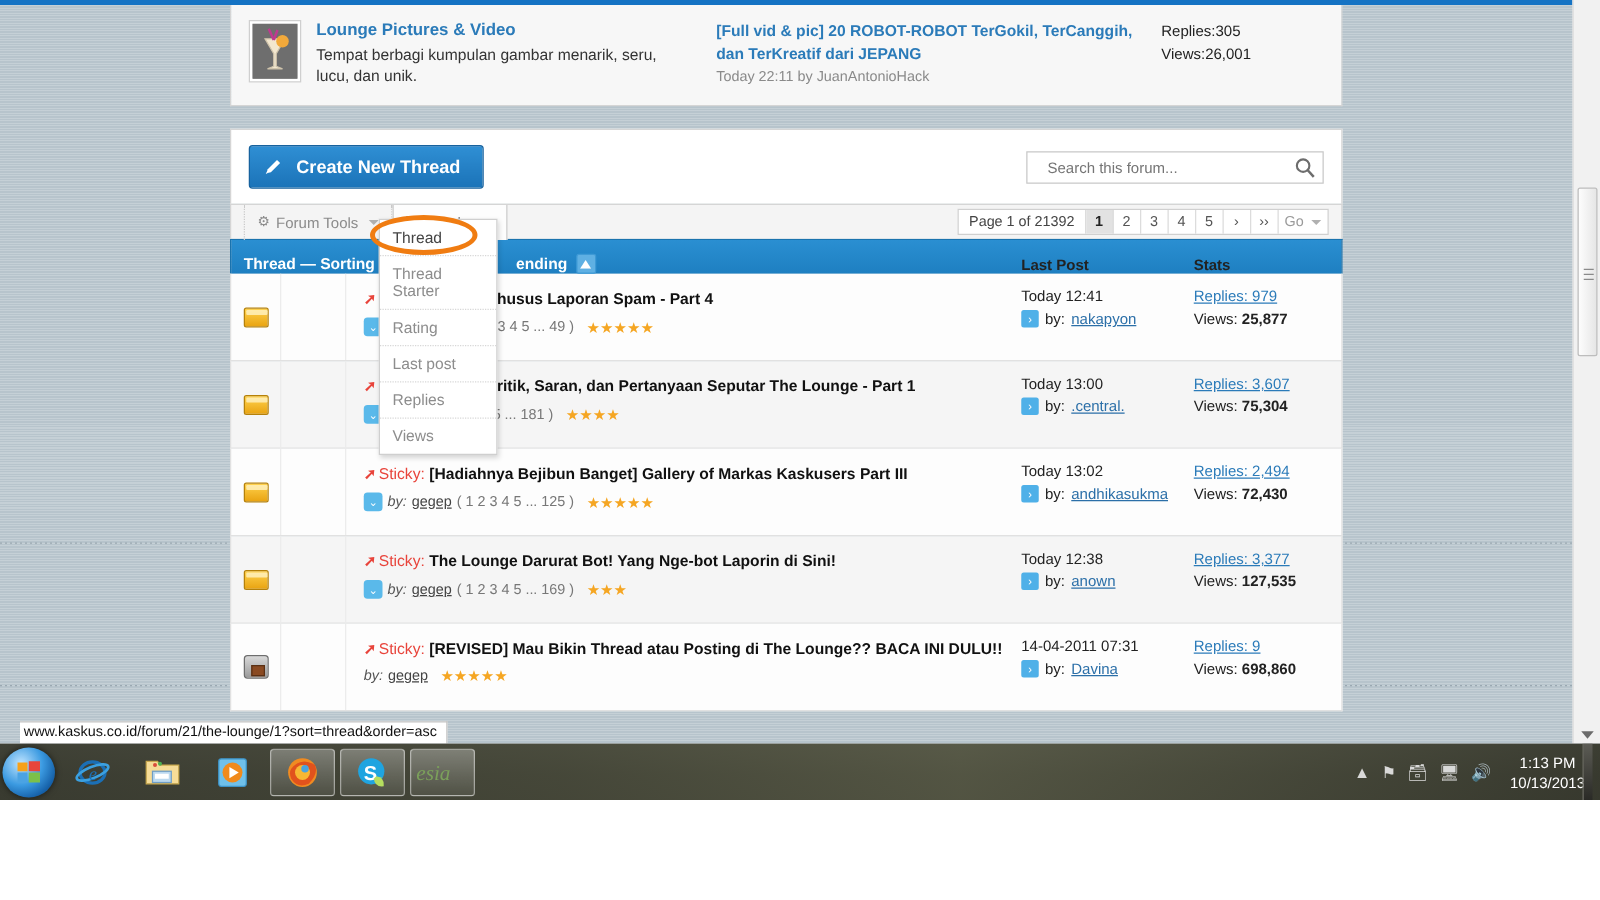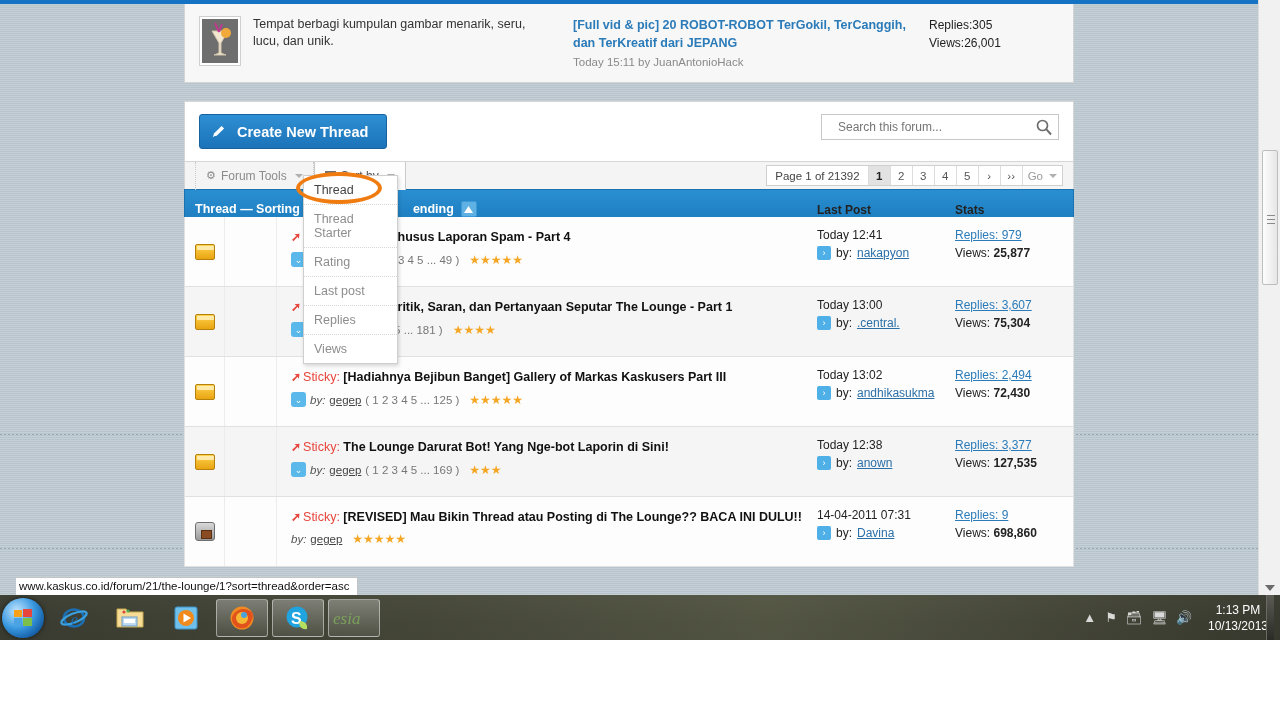--- a/index.html
+++ b/index.html
@@ -37,21 +37,21 @@
   .feature-mid { width:300px; flex:0 0 300px; }
   .feature-title { color:#2b7bb9; font-size:13.5px; font-weight:bold; margin-bottom:5px; }
   .feature-desc { color:#333; font-size:12.5px; line-height:17px; }
   .feature-thread { flex:1 1 auto; padding-left:8px; }
   .feature-thread a { color:#2b7bb9; font-size:12.5px; font-weight:bold;
                       line-height:18px; text-decoration:none; display:block; }
   .feature-meta { color:#8a8a8a; font-size:11.5px; margin-top:4px; }
   .feature-stats { width:130px; flex:0 0 130px; font-size:12px; color:#222; line-height:18px; }
 
   
-  .actionbar { display:flex; justify-content:space-between;
+  .actionbar { display:flex; align-items:center; justify-content:space-between;
                padding:12px 14px; background:#fff; border:1px solid #d5d5d5;
                border-bottom:none; margin-top:18px; }
   .btn-new { display:inline-flex; align-items:center; gap:10px;
              background:linear-gradient(#2f8fd4,#1b73b8); border:1px solid #17629e;
              border-radius:3px; color:#fff; font-size:14.5px; font-weight:bold;
              padding:8px 18px 8px 10px; cursor:pointer; }
   .pencil { width:17px; height:17px; display:inline-block; position:relative; }
   .searchbox { position:relative; width:238px; }
   .searchbox input { width:100%; height:26px; border:1px solid #c8c8c8; background:#fff;
                      padding:0 28px 0 16px; font-size:12px; color:#9a9a9a;
@@ -211,25 +211,26 @@
               <svg width="100%" height="100%" viewBox="0 0 36 44">
                 <rect x="0" y="0" width="36" height="44" fill="#6e6e6e"></rect>
                 <path d="M10 12 L26 12 L19 24 L19 34 L24 36 L12 36 L17 34 L17 24 Z" fill="#f3e7cf" stroke="#cfc3ab"></path>
                 <circle cx="24" cy="14" r="5" fill="#f2a93b"></circle>
                 <path d="M13 4 L17 13" stroke="#c0398f" stroke-width="2" fill="none"></path>
                 <path d="M17 13 L20 5" stroke="#c0398f" stroke-width="2" fill="none"></path>
               </svg>
             </div>
           </div>
           <div class="feature-mid">
+            <div class="feature-title">Lounge Pictures &amp; Video</div>
             <div class="feature-desc">Tempat berbagi kumpulan gambar menarik, seru, lucu, dan unik.</div>
           </div>
           <div class="feature-thread">
             <a href="#">[Full vid &amp; pic] 20 ROBOT-ROBOT TerGokil, TerCanggih, dan TerKreatif dari JEPANG</a>
-            <div class="feature-meta">Today 15:11 by JuanAntonioHack</div>
+            <div class="feature-meta">Today 22:11 by JuanAntonioHack</div>
           </div>
           <div class="feature-stats">
             <div>Replies:305</div>
             <div>Views:26,001</div>
           </div>
         </div>
       </div>
 
       <div class="actionbar">
         <div class="btn-new">

